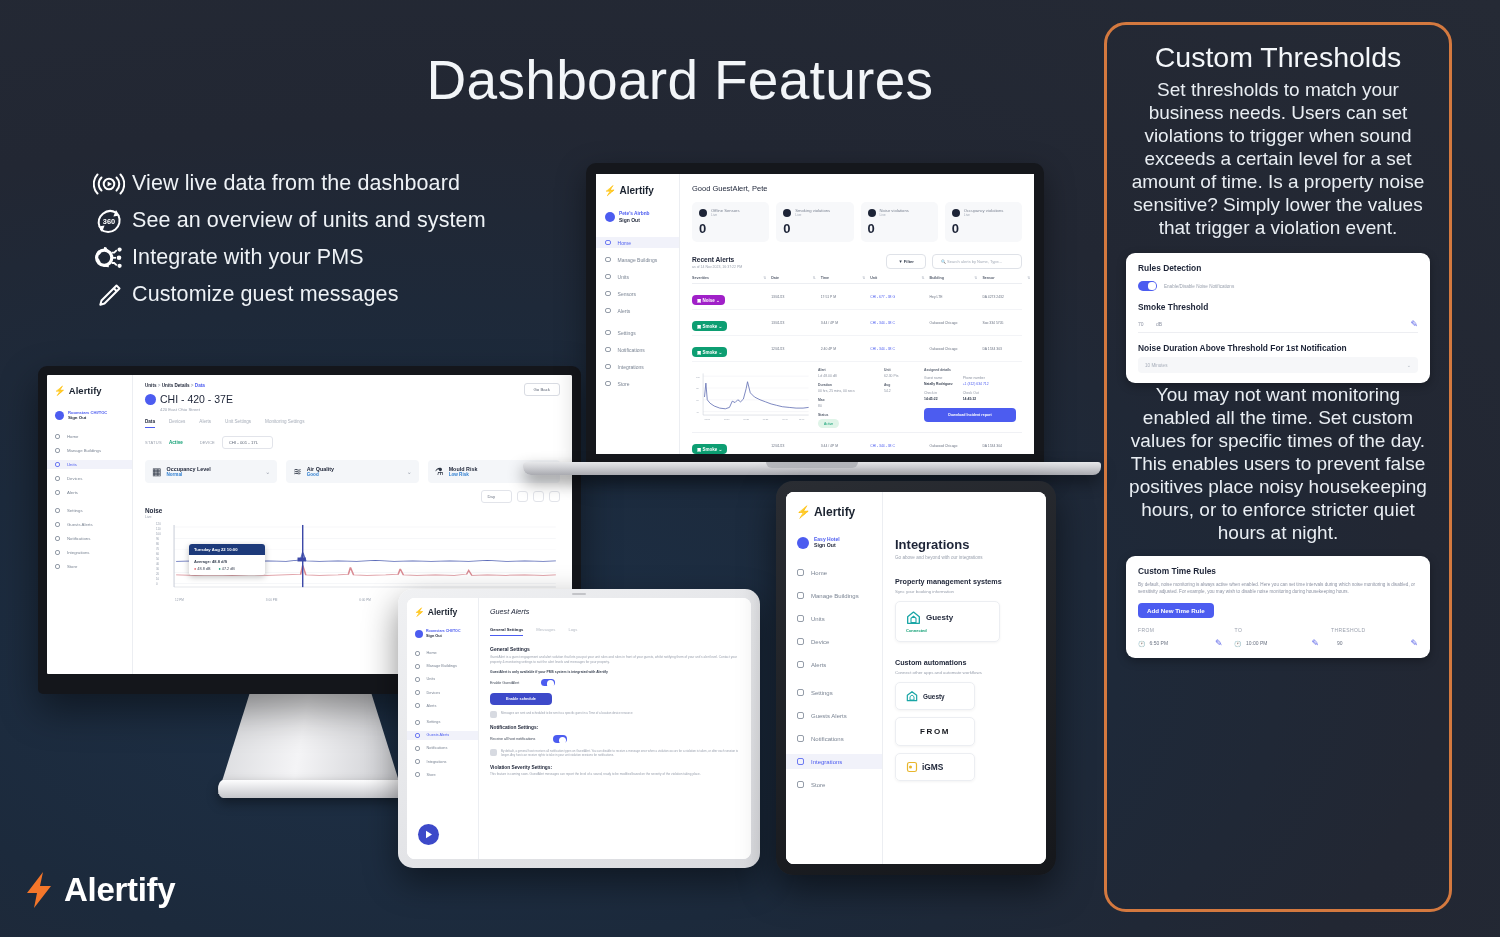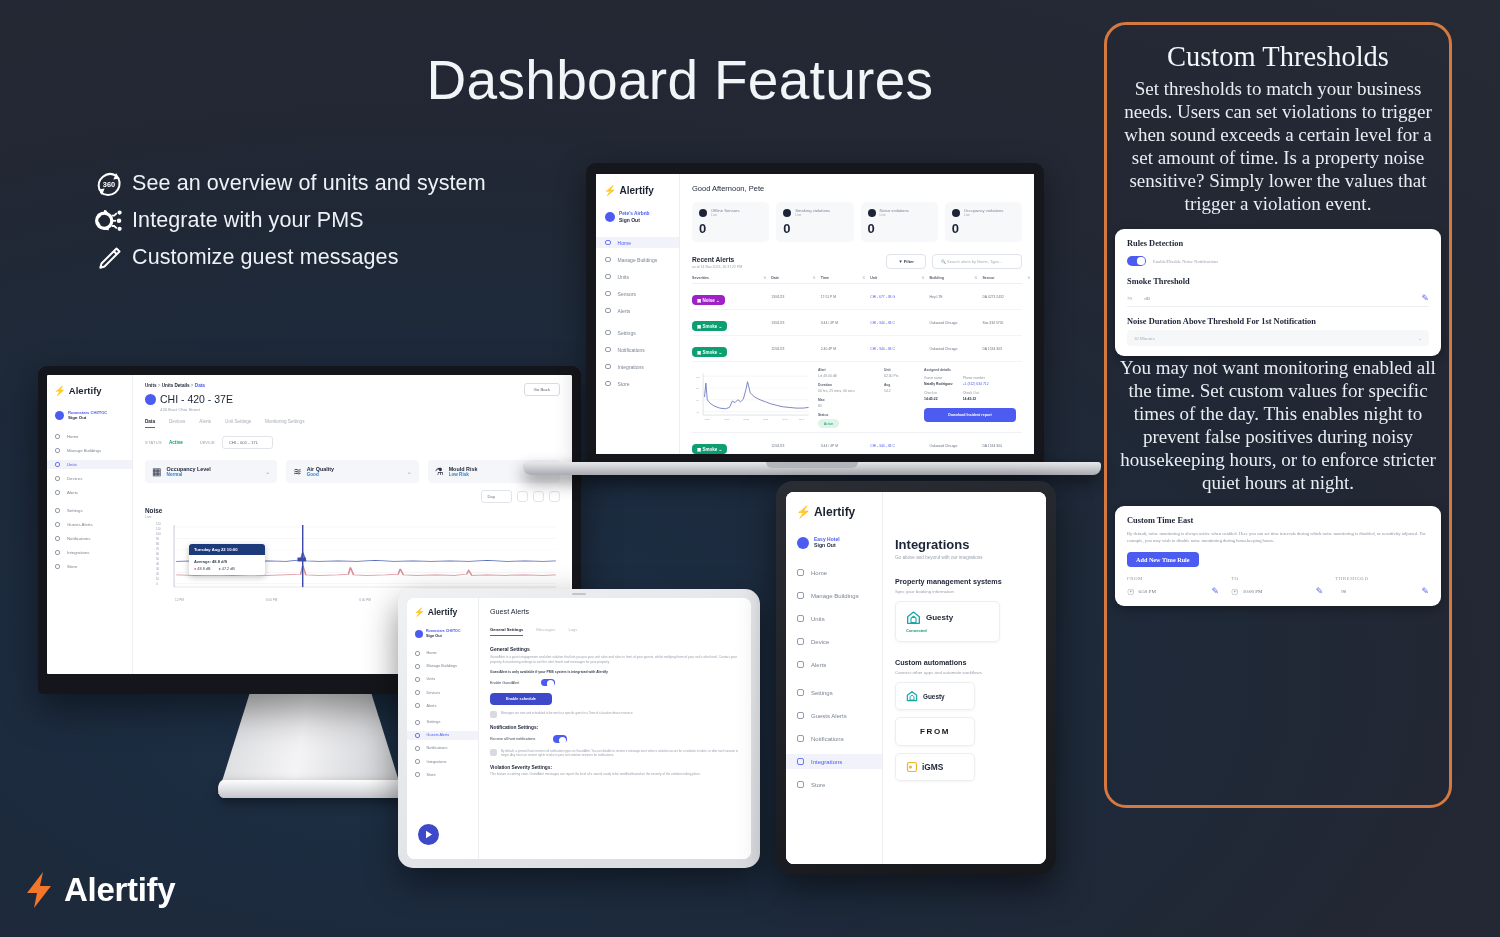--- a/index.html
+++ b/index.html
@@ -97,24 +97,23 @@
   #tablet-int .bezel {
     width: 100%; height: 100%;
     background: linear-gradient(160deg,#2a2d33,#15171b);
     border-radius: 17px; padding: 11px 10px;
     box-shadow: 0 14px 34px rgba(0,0,0,.5);
   }
   #tablet-int .glass { width:100%; height:100%; background:#fff; border-radius:8px; overflow:hidden; position:relative;}
 
   
   #right-panel {
-    position: absolute; left: 1104px; top: 22px; width: 348px; height: 786px;
+    position: absolute; left: 1104px; top: 22px; width: 348px; height: 890px;
     border: 3px solid #d4793f; border-radius: 22px;
-    padding: 16px 8px;
-    font-family: Liberation Serif, serif;
+    padding: 16px 19px;
   }
   .rp-title { text-align:center; color:#f4f7fa; font-size: 28.5px; font-weight:400; margin-bottom: 4px; }
   .rp-body  { text-align:center; color:#e9eef3; font-size: 19px; line-height: 23px; font-weight:400; }
 
   .card { background:#fff; border-radius: 9px; padding: 10px 12px; box-shadow: 0 3px 10px rgba(0,0,0,.3); }
   .card-h { font-size: 8.4px; font-weight: 700; color:#1d2437; }
   .card-sub { font-size: 4.6px; color:#8d93a3; line-height:7px; }
   .toggle { width: 19px; height: 10px; border-radius: 6px; background:#4c5cf0; position:relative; display:inline-block; vertical-align:middle;}
   .toggle:after{ content:''; position:absolute; right:1.4px; top:1.4px; width:7.2px; height:7.2px; border-radius:50%; background:#fff;}
   .field { border-bottom:1px solid #edeef2; display:flex; align-items:center; justify-content:space-between; padding: 3px 0; }
@@ -130,20 +129,35 @@
   .chip { border-radius:4px; color:#fff; font-size:4.5px; font-weight:700; padding:2.5px 5px; display:inline-block;}
 </style>
 </head>
 <body>
 
 <div id="stage">
 
   <div class="headline">Dashboard Features</div>
 
   <div class="bullets">
+    <div class="bullet-row">
+      <span class="bullet-ico">
+        <svg width="32" height="26" viewBox="0 0 32 26">
+            <g fill="none" stroke="#fff" stroke-width="2" stroke-linecap="round">
+          <path d="M8.5 6.5 A9 9 0 0 0 8.5 19.5"></path>
+              <path d="M4.5 3.5 A14 14 0 0 0 4.5 22.5"></path>
+          <path d="M23.5 6.5 A9 9 0 0 1 23.5 19.5"></path>
+              <path d="M27.5 3.5 A14 14 0 0 1 27.5 22.5"></path>
+          <circle cx="16" cy="13" r="5.3"></circle>
+            </g>
+            <path d="M14.6 10.5 L19 13 L14.6 15.5 Z" fill="#fff"></path>
+          </svg>
+      </span>
+      <span class="bullet-text">View live data from the dashboard</span>
+    </div>
     <div class="bullet-row">
       <span class="bullet-ico">
         <svg width="30" height="28" viewBox="0 0 30 28">
             <g fill="none" stroke="#fff" stroke-width="2" stroke-linecap="round">
           <path d="M24.5 8.5 A11.5 11.5 0 0 1 7 22.5"></path>
               <path d="M5.5 19.5 A11.5 11.5 0 0 1 22 5.6"></path>
             </g>
           <path d="M22 3 l3.6 5.6 -6.2 .9 Z" fill="#fff"></path>
             <path d="M8 25 l-3.6-5.6 6.2-.9 Z" fill="#fff"></path>
           <text x="15" y="17.4" font-size="7.4" font-family="Liberation Sans, sans-serif" font-weight="700" fill="#fff" text-anchor="middle">360</text>
@@ -416,21 +430,21 @@
                   <span style="width: 5.6px; height: 5.6px; border: 1px solid currentcolor; border-radius: 2px; flex: 0 0 5.6px; opacity: 0.8;"></span>
                   <span>Integrations</span>
                 </div>
                 <div class="nav-item" style="font-size: 5px; padding: 2.5px 0px 2.5px 9px; margin-bottom: 6px;">
                   <span style="width: 5.6px; height: 5.6px; border: 1px solid currentcolor; border-radius: 2px; flex: 0 0 5.6px; opacity: 0.8;"></span>
                   <span>Store</span>
                 </div>
               </div>
           </div>
           <div style="position:absolute;left:84px;right:0;top:0;bottom:0;padding:10px 12px;">
-            <div style="font-size:7.5px;color:#1d2437;">Good Afternoon, Pete</div>
+            <div style="font-size:7.5px;color:#1d2437;">Good GuestAlert, Pete</div>
             <div id="lap-kpis" style="display:flex;gap:7px;margin-top:9px;">
                 <div class="kpi">
                   <div style="display:flex;gap:4px;align-items:flex-start;">
                     <span style="width:8px;height:8px;border-radius:50%;background:#1d2437;flex:0 0 8px;margin-top:1px;"></span>
                     <span>
                       <span style="display:block;font-size:4.2px;color:#7b8392;">Offline Sensors</span>
                       <span style="display:block;font-size:3.4px;color:#a6adb9;">Live</span>
                     </span>
                   </div>
                   <div class="k-num" style="margin-top:4px;">0</div>
@@ -665,21 +679,21 @@
                   <span>Store</span>
                 </div>
               </div>
             <div style="position:absolute;left:11px;bottom:14px;width:21px;height:21px;border-radius:50%;background:#3d49c9;display:flex;align-items:center;justify-content:center;">
               <svg width="8" height="9" viewBox="0 0 8 9">
                   <path d="M1 .8 L7 4.5 L1 8.2 Z" fill="#fff"></path>
                 </svg>
             </div>
           </div>
           <div style="position:absolute;left:72px;right:0;top:0;bottom:0;padding:9px 11px;">
-            <div style="font-size:7.2px;color:#1d2437;">Guest Alerts</div>
+            <div style="font-size:7.2px;color:#1d2437;font-style:italic;">Guest Alerts</div>
             <div id="ga-tabs" style="display:flex;gap:13px;margin-top:11px;">
                 <span style="font-size: 4.2px; padding-bottom: 3px; color: rgb(29, 36, 55); font-weight: 700; border-bottom: 1.5px solid rgb(76, 92, 240);">General Settings</span>
                 <span style="font-size: 4.2px; padding-bottom: 3px; color: rgb(179, 185, 195);">Messages</span>
                 <span style="font-size: 4.2px; padding-bottom: 3px; color: rgb(179, 185, 195);">Logs</span>
               </div>
             <div style="font-size:5px;font-weight:700;color:#1d2437;margin-top:10px;">General Settings</div>
             <div style="font-size:3.2px;color:#9aa1ae;line-height:5px;margin-top:3px;">GuestAlert is a guest engagement and alert solution that lets you put your unit rules and rules in front of your guests, whilst notifying them of your unit's alert level. Contact your property &amp; monitoring settings to suit the alert levels and messages for your property.</div>
             <div style="font-size:3.4px;color:#3b4454;font-weight:700;margin-top:5px;">GuestAlert is only available if your PMS system is integrated with Alertify</div>
             <div style="display:flex;align-items:center;gap:22px;margin-top:5px;">
               <span style="font-size:3.6px;color:#3b4454;">Enable GuestAlert</span>
@@ -827,24 +841,24 @@
         </span>
         <span class="pencil">✎</span>
       </div>
       <div class="card-h" style="margin-top:10px;">Noise Duration Above Threshold For 1st Notification</div>
       <div style="background:#f6f7f9;border-radius:4px;margin-top:4px;padding:5px 7px;display:flex;justify-content:space-between;align-items:center;">
         <span style="font-size:4.6px;color:#a6adb9;">10 Minutes</span>
         <span style="font-size:5px;color:#a6adb9;">⌄</span>
       </div>
     </div>
 
-    <div class="rp-body">You may not want monitoring enabled all the time. Set custom values for specific times of the day. This enables night to prevent false positives during noisy housekeeping hours, or to enforce stricter quiet hours at night.</div>
+    <div class="rp-body">You may not want monitoring enabled all the time. Set custom values for specific times of the day. This enables users to prevent false positives place noisy housekeeping hours, or to enforce stricter quiet hours at night.</div>
 
     <div class="card" style="margin-top:12px;">
-      <div class="card-h">Custom Time East</div>
+      <div class="card-h">Custom Time Rules</div>
       <div class="card-sub" style="margin-top:5px;">By default, noise monitoring is always active when enabled. Here you can set time intervals during which noise monitoring is disabled, or sensitivity adjusted. For example, you may wish to disable noise monitoring during housekeeping hours.</div>
       <div class="btn-primary" style="margin-top:8px;">Add New Time Rule</div>
       <div style="display:flex;margin-top:9px;">
         <span class="col-lab" style="flex:1;">FROM</span>
         <span class="col-lab" style="flex:1;">TO</span>
         <span class="col-lab" style="flex:.9;">THRESHOLD</span>
       </div>
       <div style="display:flex;align-items:center;margin-top:5px;">
         <span style="flex:1;display:flex;align-items:center;gap:4px;">
           <span style="font-size:6px;color:#9aa1ae;">🕐</span>

